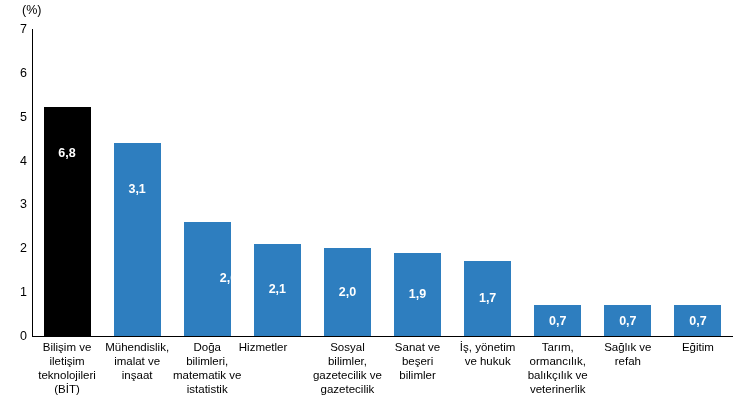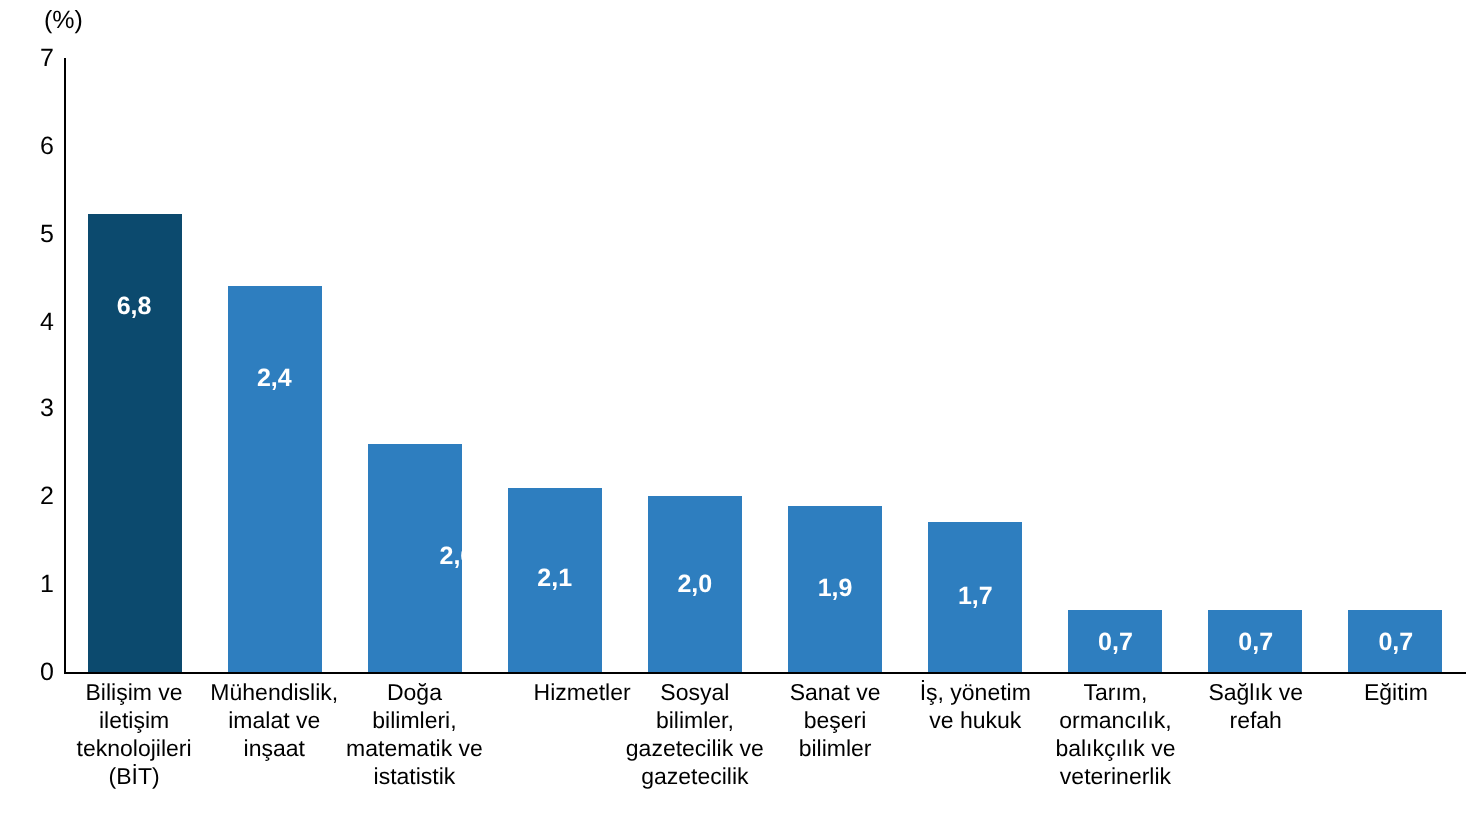--- a/index.html
+++ b/index.html
@@ -135,27 +135,27 @@
       <div class="y-tick-label" style="top: 242.286px;">2</div>
       <div class="y-tick-label" style="top: 286.143px;">1</div>
       <div class="y-tick-label" style="top: 330px;">0</div>
     </div>
 
   <div class="y-axis-line"></div>
   <div class="x-axis-line"></div>
 
   <div class="plot-area">
       <div class="bar-slot" style="left: 11.55px; width: 47px;">
-        <div class="bar" style="height: 229px; background: #0c4a6e;">
+        <div class="bar" style="height: 229px; background: #000000;">
           <div class="bar-value" style="color: rgb(255, 255, 255); top: 40px;">6,8</div>
         </div>
       </div>
       <div class="bar-slot" style="left: 81.65px; width: 47px;">
         <div class="bar" style="height: 192.971px; background: rgb(46, 126, 191);">
-          <div class="bar-value" style="color: rgb(255, 255, 255); top: 40px;">2,4</div>
+          <div class="bar-value" style="color: rgb(255, 255, 255); top: 40px;">3,1</div>
         </div>
       </div>
       <div class="bar-slot" style="left: 151.75px; width: 47px;">
         <div class="bar" style="height: 114.029px; background: rgb(46, 126, 191);">
           <div class="bar-value" style="color: rgb(255, 255, 255); top: 50.5143px; padding-left: 36px;">2,6</div>
         </div>
       </div>
       <div class="bar-slot" style="left: 221.85px; width: 47px;">
         <div class="bar" style="height: 92.1px; background: rgb(46, 126, 191);">
           <div class="bar-value" style="color: rgb(255, 255, 255); top: 39.55px;">2,1</div>
@@ -190,21 +190,21 @@
         <div class="bar" style="height: 30.7px; background: rgb(46, 126, 191);">
           <div class="bar-value" style="color: rgb(255, 255, 255); top: 10px;">0,7</div>
         </div>
       </div>
     </div>
 
   <div class="cat-labels">
       <div class="cat-label" style="left: 0px; width: 70.1px;">Bilişim ve iletişim teknolojileri (BİT)</div>
       <div class="cat-label" style="left: 70.1px; width: 70.1px;">Mühendislik, imalat ve inşaat</div>
       <div class="cat-label" style="left: 140.2px; width: 70.1px;">Doğa bilimleri, matematik ve istatistik</div>
-      <div class="cat-label" style="left: 224px; width: 70.1px;">Hizmetler</div>
+      <div class="cat-label" style="left: 196px; width: 70.1px;">Hizmetler</div>
       <div class="cat-label" style="left: 280.4px; width: 70.1px;">Sosyal bilimler, gazetecilik ve gazetecilik</div>
       <div class="cat-label" style="left: 350.5px; width: 70.1px;">Sanat ve beşeri bilimler</div>
       <div class="cat-label" style="left: 420.6px; width: 70.1px;">İş, yönetim ve hukuk</div>
       <div class="cat-label" style="left: 490.7px; width: 70.1px;">Tarım, ormancılık, balıkçılık ve veterinerlik</div>
       <div class="cat-label" style="left: 560.8px; width: 70.1px;">Sağlık ve refah</div>
       <div class="cat-label" style="left: 630.9px; width: 70.1px;">Eğitim</div>
     </div>
 
 </div>
 

